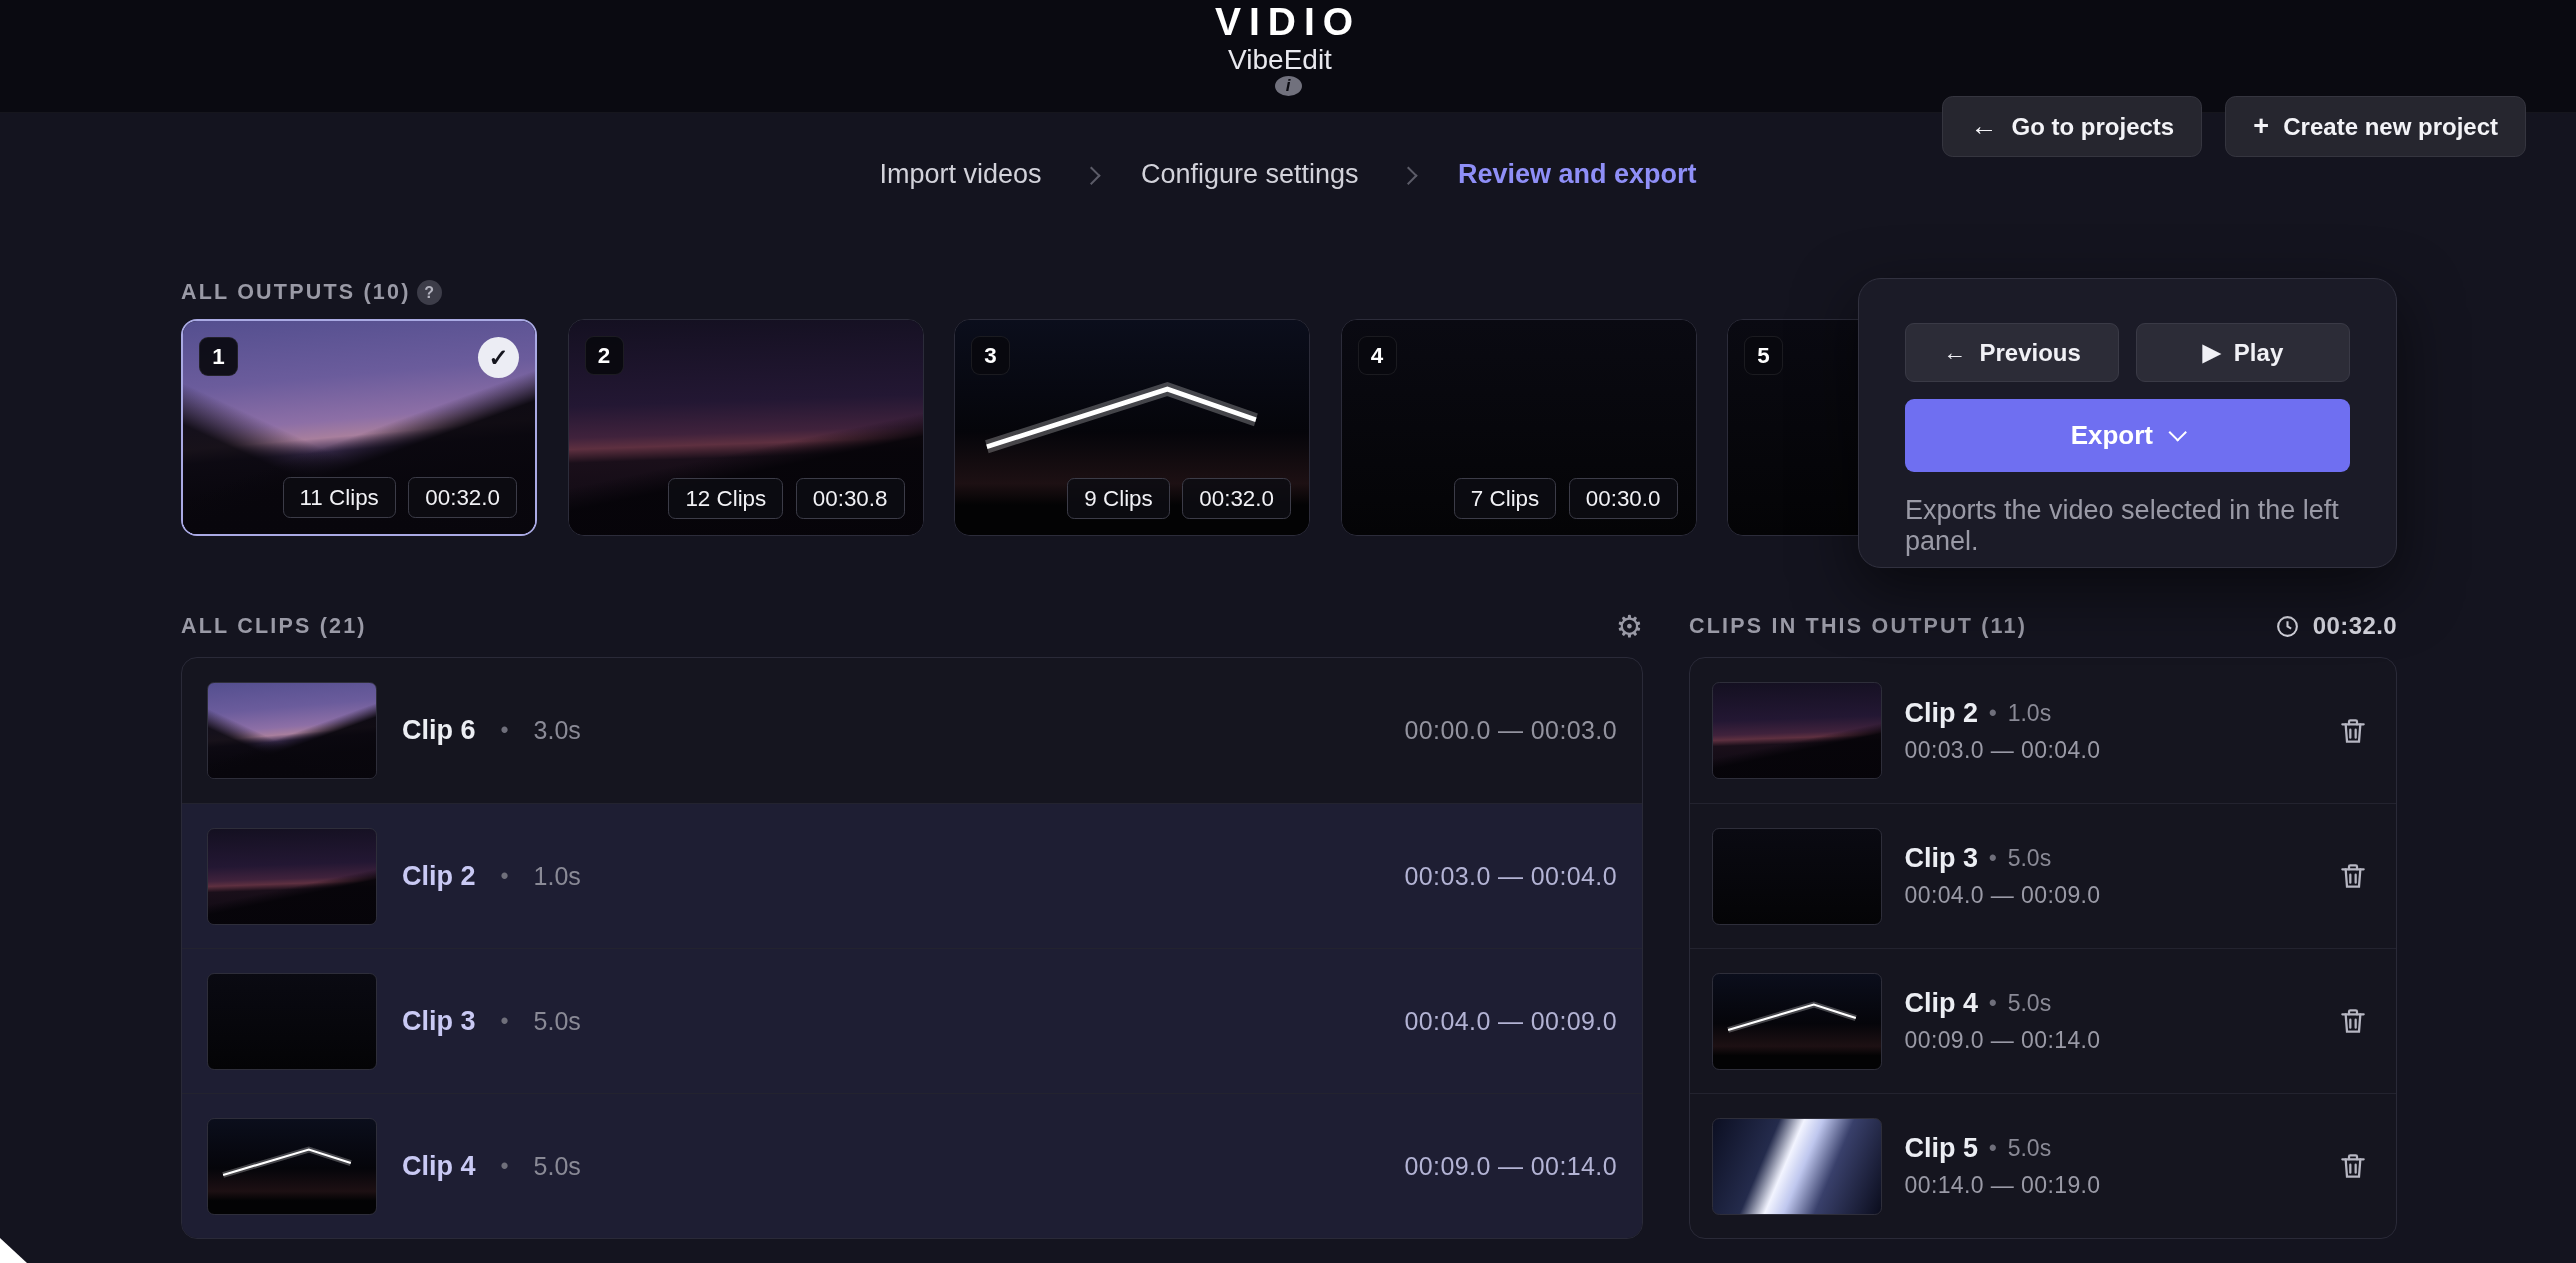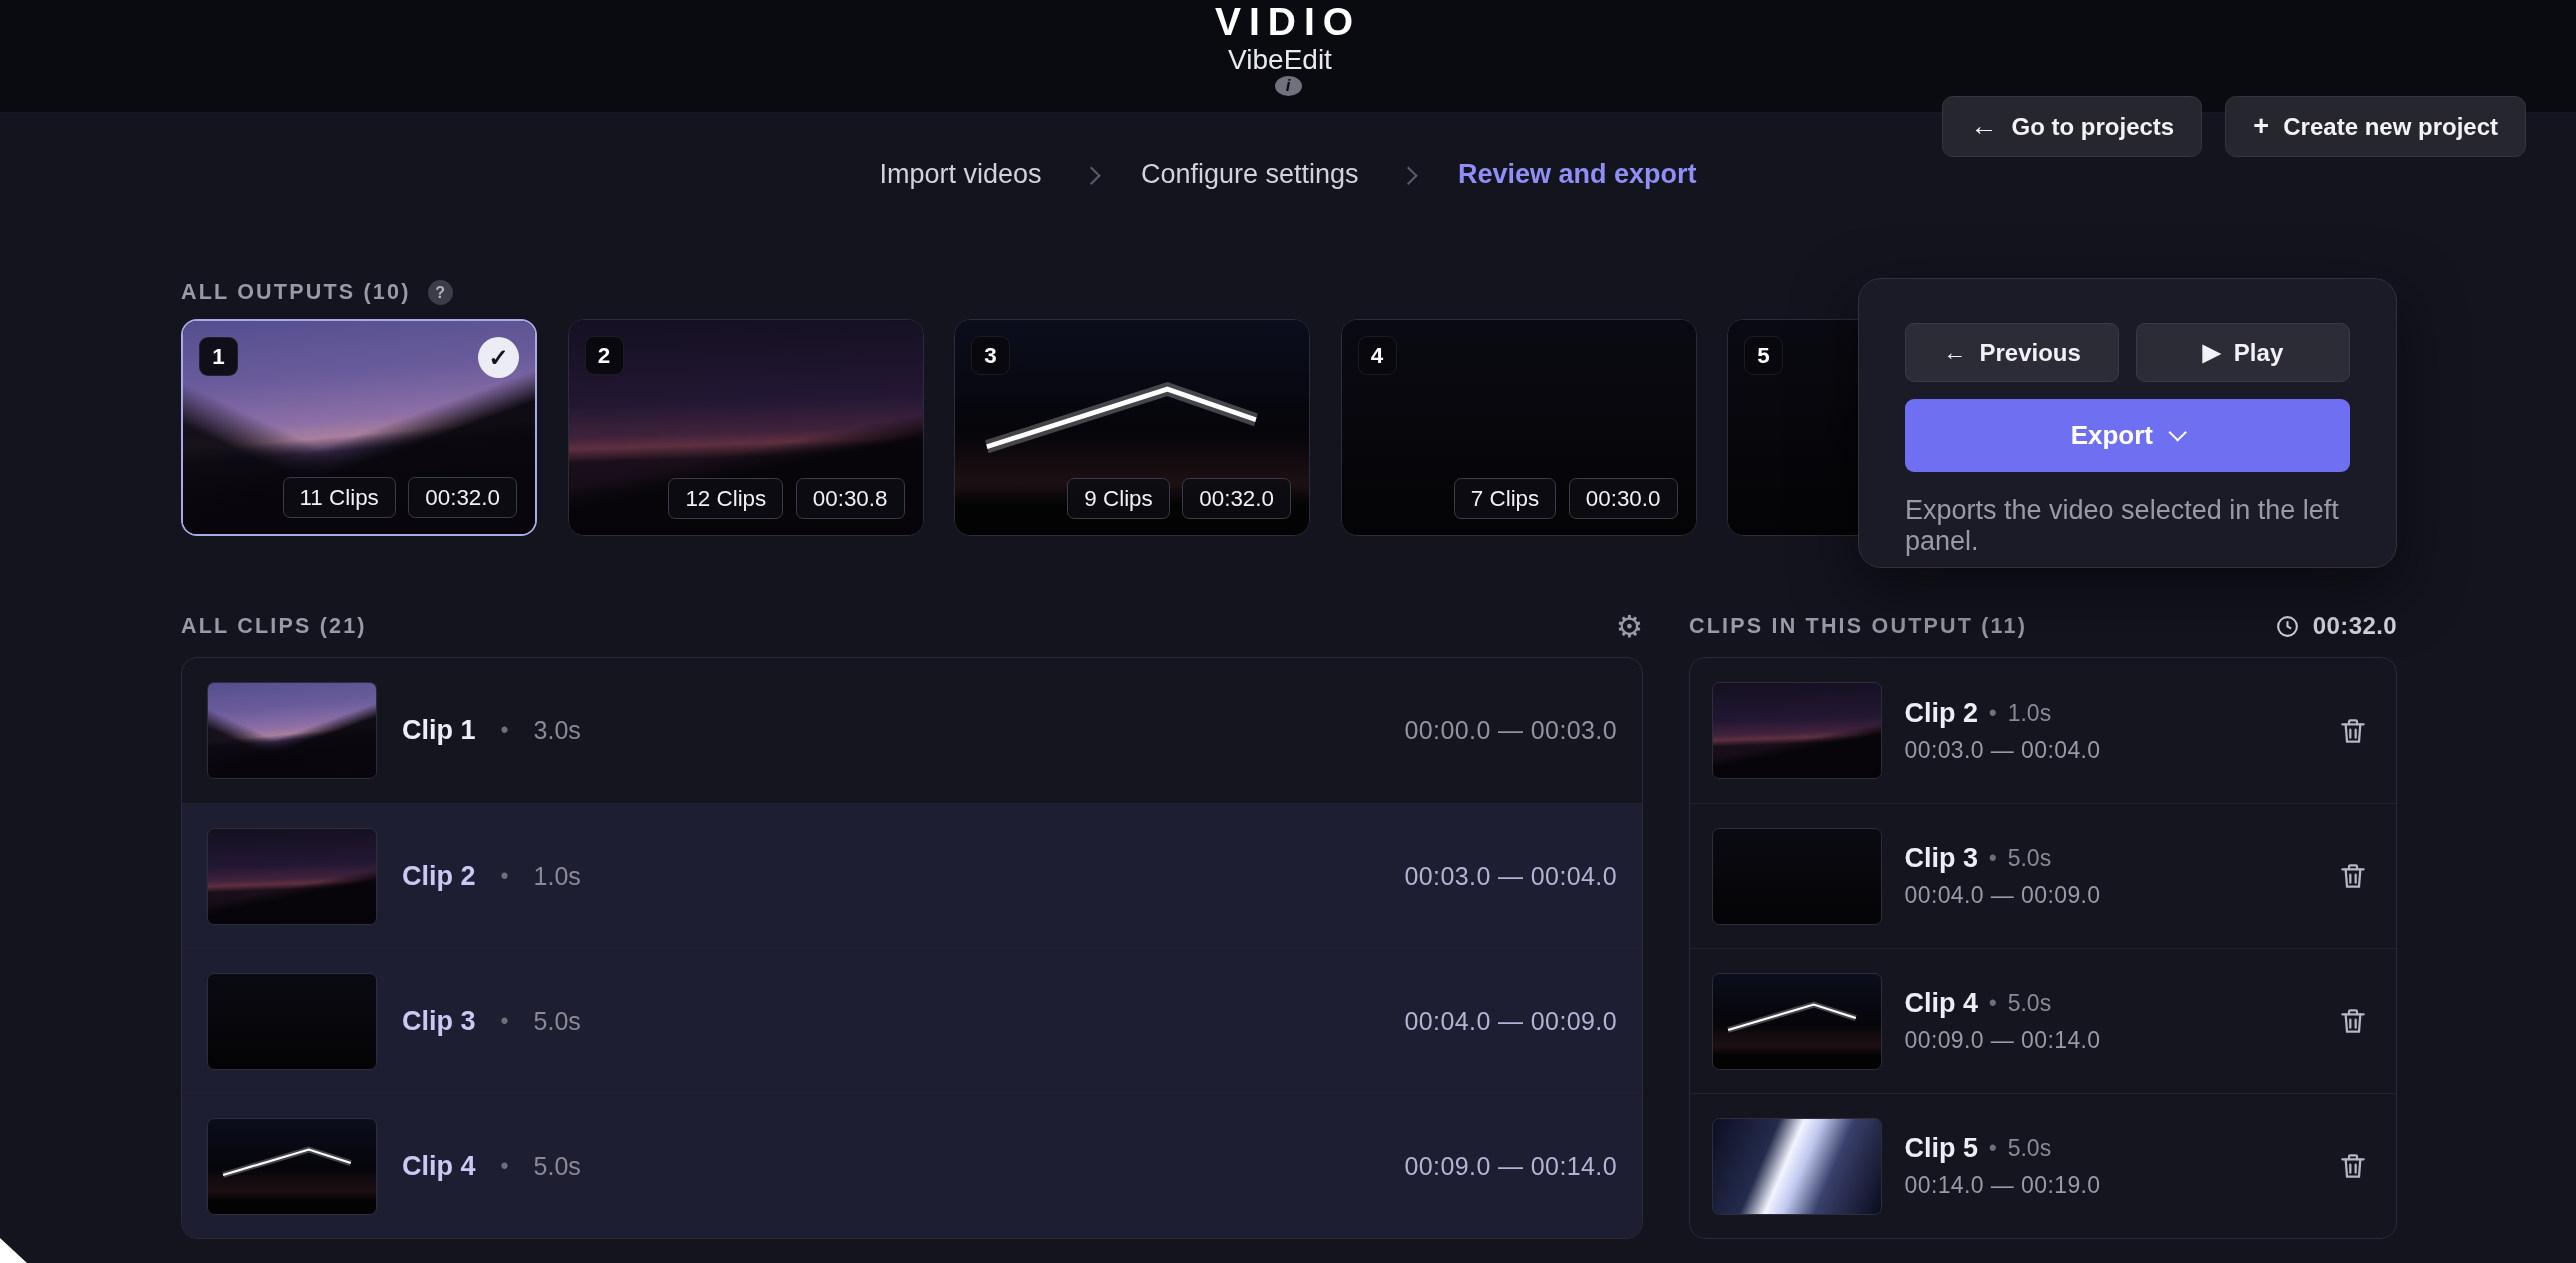--- a/index.html
+++ b/index.html
@@ -41,21 +41,21 @@
   }
   .step { cursor:pointer; }
   .step.active { color:#8f8ff7; font-weight:700; }
   .crumb-sep {
     width:13.4px; height:13.4px; border-right:2.7px solid #5c5c68; border-bottom:2.7px solid #5c5c68;
     transform:rotate(-45deg); margin-top:1.8px;
   }
 
   
   .sect-label {
-    display:flex; align-items:center; gap:17px;
+    display:flex; align-items:center; gap:6px;
     font-size:21.5px; font-weight:700; letter-spacing:2.2px; color:#9a9aa6;
     text-transform:uppercase;
     justify-content:flex-end;
   }
   .help-dot {
     width:25px; height:25px; border-radius:50%; background:#3d3d49; color:#b3b3bf;
     display:flex; align-items:center; justify-content:center;
     font-size:16px; font-weight:700; letter-spacing:0; cursor:pointer;
   }
   #outputs-label { position:absolute; left:181px; top:280px; }
@@ -281,21 +281,21 @@
   <div class="sect-label">ALL CLIPS (21)</div>
   <div class="head-right">
     <span class="gear-icon">⚙</span>
   </div>
 </div>
 
 <div class="list" id="left-list">
 
   <div class="lrow">
     <div class="thumb small sky1"></div>
-    <span class="clip-name">Clip 1</span>
+    <span class="clip-name">Clip 6</span>
     <span class="dot">•</span>
     <span class="clip-dur">3.0s</span>
     <span class="clip-range">00:00.0 — 00:03.0</span>
   </div>
 
   <div class="lrow sel">
     <div class="thumb small sky2"></div>
     <span class="clip-name">Clip 2</span>
     <span class="dot">•</span>
     <span class="clip-dur">1.0s</span>

